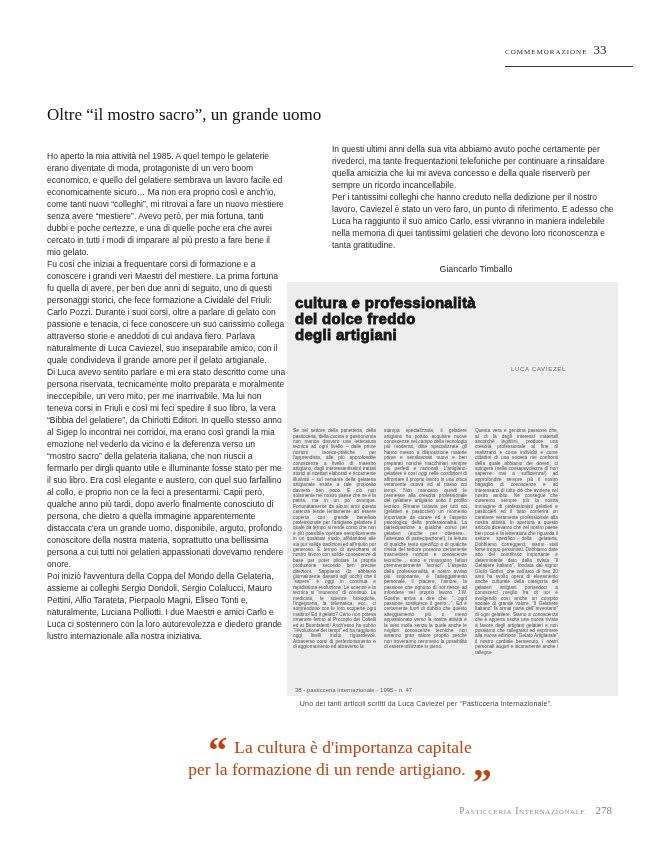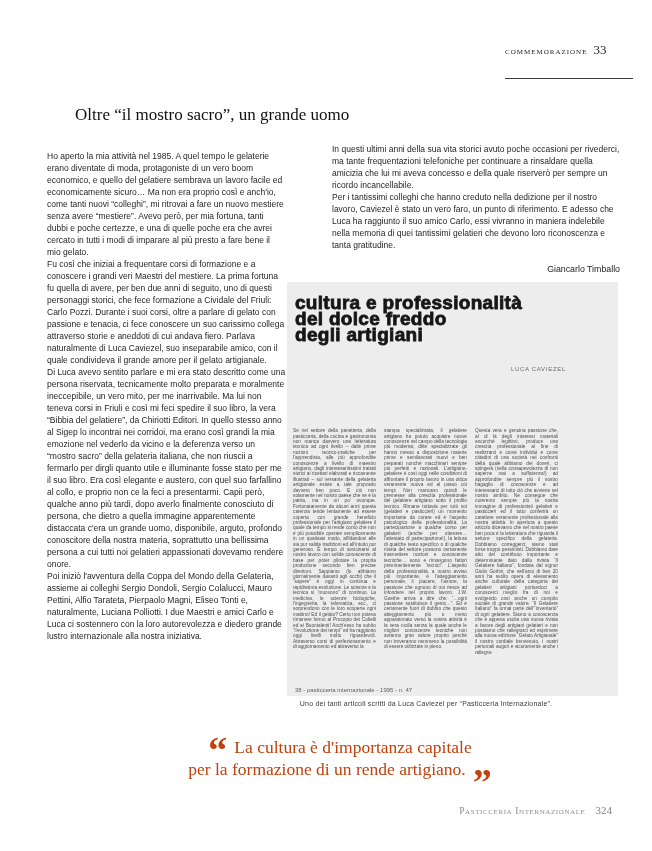--- a/index.html
+++ b/index.html
@@ -1,34 +1,34 @@
 <!DOCTYPE html>
 <html><head>
 <meta charset="utf-8">
 <style>
   html,body{margin:0;padding:0;background:#ffffff;}
   .page{
     position:relative;width:652px;height:851px;background:#fff;
     font-family:"Liberation Sans",sans-serif;color:#222;overflow:hidden;
   }
   
-  .hdr{position:absolute;top:40px;left:505px;width:128px;border-bottom:1px solid #3a3a3a;padding-bottom:20px;}
+  .hdr{position:absolute;top:40px;left:505px;width:128px;border-bottom:1px solid #3a3a3a;padding-bottom:8px;}
   .hdr .sec{font-family:"Liberation Serif",serif;font-variant:small-caps;font-size:9.5px;letter-spacing:1px;color:#222;}
   .hdr .num{font-family:"Liberation Serif",serif;font-size:13px;color:#222;margin-left:6px;}
   
-  .title{position:absolute;left:47px;top:105px;font-family:"Liberation Serif",serif;font-size:17px;color:#111;margin-left:28px;}
+  .title{position:absolute;left:47px;top:105px;font-family:"Liberation Serif",serif;font-size:17px;color:#111;}
   
   .colL{position:absolute;left:47px;top:150px;width:277px;font-size:8.5px;line-height:12px;color:#1f1f1f;}
   .colL .spacer{float:right;width:38px;height:430px;margin-top:144px;}
   .colR{position:absolute;left:332px;top:143px;width:288px;font-size:8.5px;line-height:12px;color:#1f1f1f;}
   p{margin:0;}
-  .signature{text-align:right;margin-top:12px;font-size:8.8px;color:#222;}
+  .signature{text-align:center;margin-top:12px;font-size:8.8px;color:#222;}
   
   .scan{position:absolute;left:287px;top:282px;width:331px;height:414px;background:#ededed;overflow:hidden;}
-  .scan .stitle{margin:13px 0 0 8px;font-size:19px;line-height:16px;font-weight:bold;color:#161616;-webkit-text-stroke:0.8px #161616;letter-spacing:0.3px;}
+  .scan .stitle{margin:13px 0 0 8px;font-size:15px;line-height:16px;font-weight:bold;color:#161616;-webkit-text-stroke:0.8px #161616;letter-spacing:0.3px;}
   .scan .byline{position:absolute;top:84px;right:52px;font-size:6px;letter-spacing:0.7px;color:#6b6b6b;}
   .scan .cols-wrap{position:absolute;left:6px;top:146px;width:532px;height:524px;transform:scale(0.5);transform-origin:top left;display:flex;gap:16px;overflow:hidden;}
   .scan .tinycol{width:166px;font-size:9.5px;line-height:10.8px;text-align:justify;color:#4d4d4d;}
   .scan .sfoot{position:absolute;left:8px;bottom:3px;font-size:6px;color:#606060;}
   
   .caption{position:absolute;left:230px;top:700px;width:392px;text-align:center;font-size:7px;letter-spacing:0.2px;color:#3a3a3a;}
   
   .quote{position:absolute;left:120px;top:736px;width:440px;text-align:center;font-family:"Liberation Serif",serif;font-size:17.5px;line-height:22px;color:#c2410c;}
   .quote .qmark{font-weight:bold;font-size:38px;line-height:0;}
   .quote .qopen{vertical-align:-10px;margin-right:7px;}
@@ -51,21 +51,21 @@
 
   <div class="colL">
     <div class="spacer"></div>
     <p>Ho aperto la mia attività nel 1985. A quel tempo le gelaterie erano diventate di moda, protagoniste di un vero boom economico, e quello del gelatiere sembrava un lavoro facile ed economicamente sicuro… Ma non era proprio così e anch'io, come tanti nuovi “colleghi”, mi ritrovai a fare un nuovo mestiere senza avere “mestiere”. Avevo però, per mia fortuna, tanti dubbi e poche certezze, e una di quelle poche era che avrei cercato in tutti i modi di imparare al più presto a fare bene il mio gelato.</p>
     <p>Fu così che iniziai a frequentare corsi di formazione e a conoscere i grandi veri Maestri del mestiere. La prima fortuna fu quella di avere, per ben due anni di seguito, uno di questi personaggi storici, che fece formazione a Cividale del Friuli: Carlo Pozzi. Durante i suoi corsi, oltre a parlare di gelato con passione e tenacia, ci fece conoscere un suo carissimo collega attraverso storie e aneddoti di cui andava fiero. Parlava naturalmente di Luca Caviezel, suo inseparabile amico, con il quale condivideva il grande amore per il gelato artigianale.</p>
     <p>Di Luca avevo sentito parlare e mi era stato descritto come una persona riservata, tecnicamente molto preparata e moralmente ineccepibile, un vero mito, per me inarrivabile. Ma lui non teneva corsi in Friuli e così mi feci spedire il suo libro, la vera “Bibbia del gelatiere”, da Chiriotti Editori. In quello stesso anno al Sigep lo incontrai nei corridoi, ma erano così grandi la mia emozione nel vederlo da vicino e la deferenza verso un “mostro sacro” della gelateria italiana, che non riuscii a fermarlo per dirgli quanto utile e illuminante fosse stato per me il suo libro. Era così elegante e austero, con quel suo farfallino al collo, e proprio non ce la feci a presentarmi. Capii però, qualche anno più tardi, dopo averlo finalmente conosciuto di persona, che dietro a quella immagine apparentemente distaccata c'era un grande uomo, disponibile, arguto, profondo conoscitore della nostra materia, soprattutto una bellissima persona a cui tutti noi gelatieri appassionati dovevamo rendere onore.</p>
     <p>Poi iniziò l'avventura della Coppa del Mondo della Gelateria, assieme ai colleghi Sergio Dondoli, Sergio Colalucci, Mauro Pettini, Alfio Tarateta, Pierpaolo Magni, Eliseo Tonti e, naturalmente, Luciana Polliotti. I due Maestri e amici Carlo e Luca ci sostennero con la loro autorevolezza e diedero grande lustro internazionale alla nostra iniziativa.</p>
   </div>
 
   <div class="colR">
-    <p>In questi ultimi anni della sua vita storici avuto poche occasioni per rivederci, ma tante frequentazioni telefoniche per continuare a rinsaldare quella amicizia che lui mi aveva concesso e della quale riserverò per sempre un ricordo incancellabile.</p>
+    <p>In questi ultimi anni della sua vita abbiamo avuto poche certamente per rivederci, ma tante frequentazioni telefoniche per continuare a rinsaldare quella amicizia che lui mi aveva concesso e della quale riserverò per sempre un ricordo incancellabile.</p>
     <p>Per i tantissimi colleghi che hanno creduto nella dedizione per il nostro lavoro, Caviezel è stato un vero faro, un punto di riferimento. E adesso che Luca ha raggiunto il suo amico Carlo, essi vivranno in maniera indelebile nella memoria di quei tantissimi gelatieri che devono loro riconoscenza e tanta gratitudine.</p>
     <div class="signature">Giancarlo Timballo</div>
   </div>
 
   <div class="scan">
     <div class="stitle">
       <div>cultura e professionalità</div>
       <div>del dolce freddo</div>
       <div>degli artigiani</div>
     </div>
@@ -79,16 +79,16 @@
   </div>
 
   <div class="caption">Uno dei tanti articoli scritti da Luca Caviezel per “Pasticceria Internazionale”.</div>
 
   <div class="quote">
     <span class="qmark qopen">“</span><span>La cultura è d'importanza capitale</span><br>
     <span>per la formazione di un rende artigiano.</span><span class="qmark qclose">”</span>
   </div>
 
   <div class="pfoot">
-    <span class="mag">Pasticceria Internazionale</span><span class="pnum">324</span>
+    <span class="mag">Pasticceria Internazionale</span><span class="pnum">278</span>
   </div>
 
 </div>
 
 </body></html>

